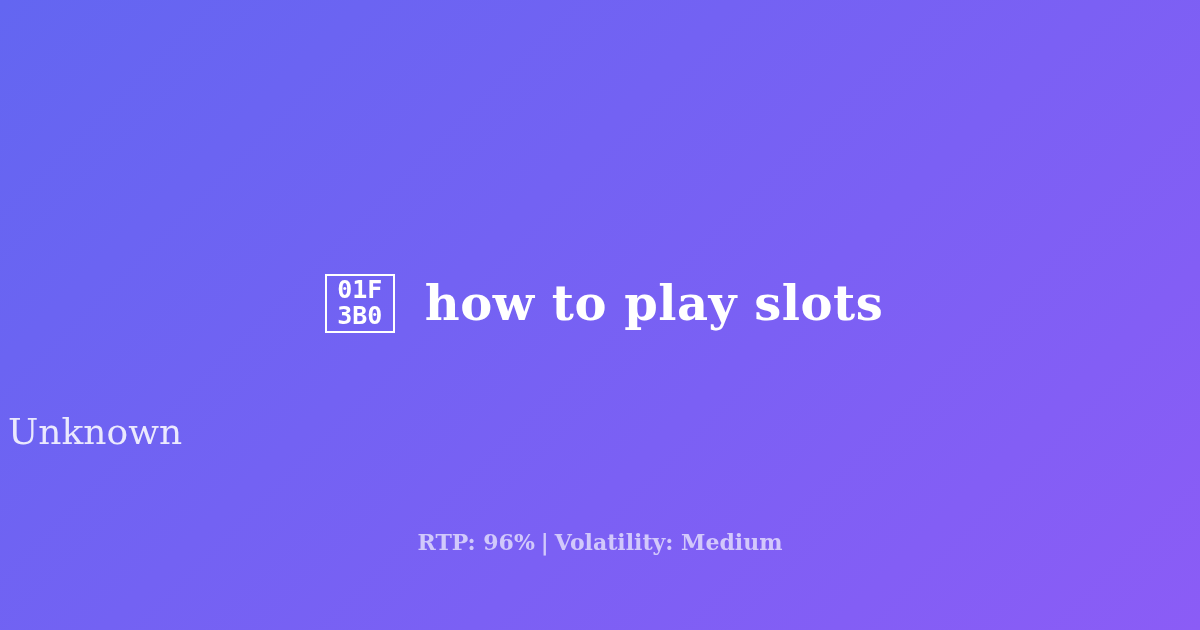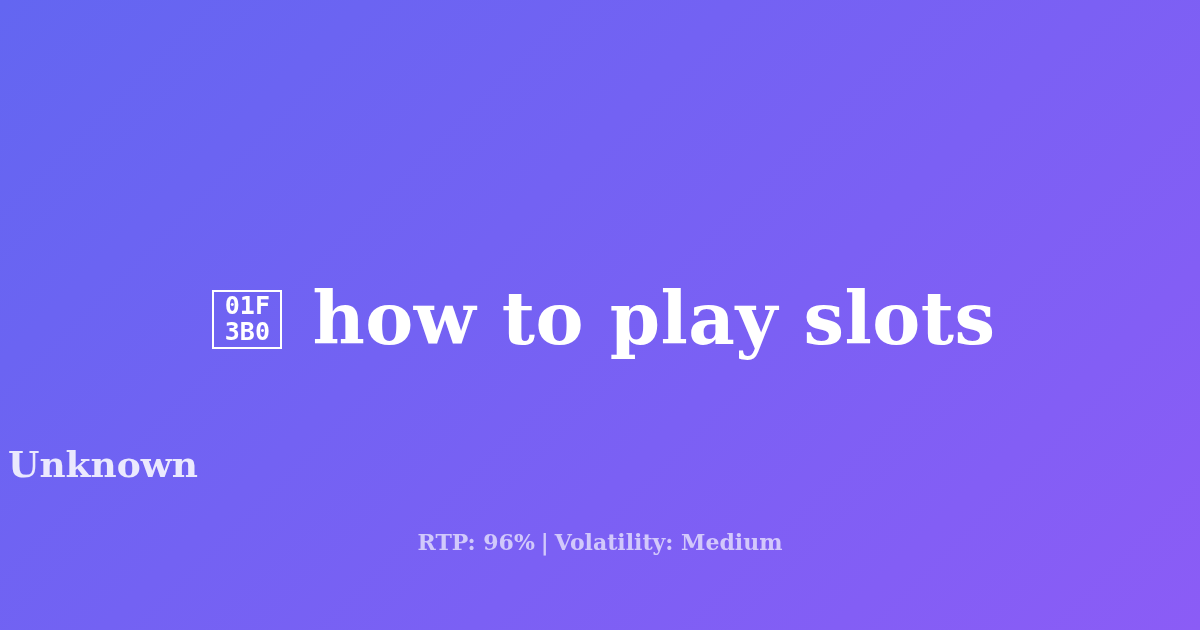--- a/index.html
+++ b/index.html
@@ -64,33 +64,33 @@
     font-family: "DejaVu Sans Mono", "Liberation Mono", monospace;
     font-size: 25px;
     font-weight: 700;
     line-height: 26px;
     letter-spacing: 0px;
     color: #ffffff;
   }
 
   .title-text {
     font-family: "DejaVu Serif", "Liberation Serif", serif;
-    font-size: 72px;
+    font-size: 48px;
     font-weight: 700;
     line-height: 78px;
     color: #ffffff;
     white-space: nowrap;
     letter-spacing: 0.5px;
   }
 
   .subtitle {
     margin-top: 36px;
     font-family: "DejaVu Serif", "Liberation Serif", serif;
     font-size: 36px;
-    font-weight: 700;
+    font-weight: 400;
     line-height: 44px;
     color: rgba(255, 255, 255, 0.86);
     white-space: nowrap;
   }
 
   
   .meta {
     position: absolute;
     top: 528px;
     left: 0;

